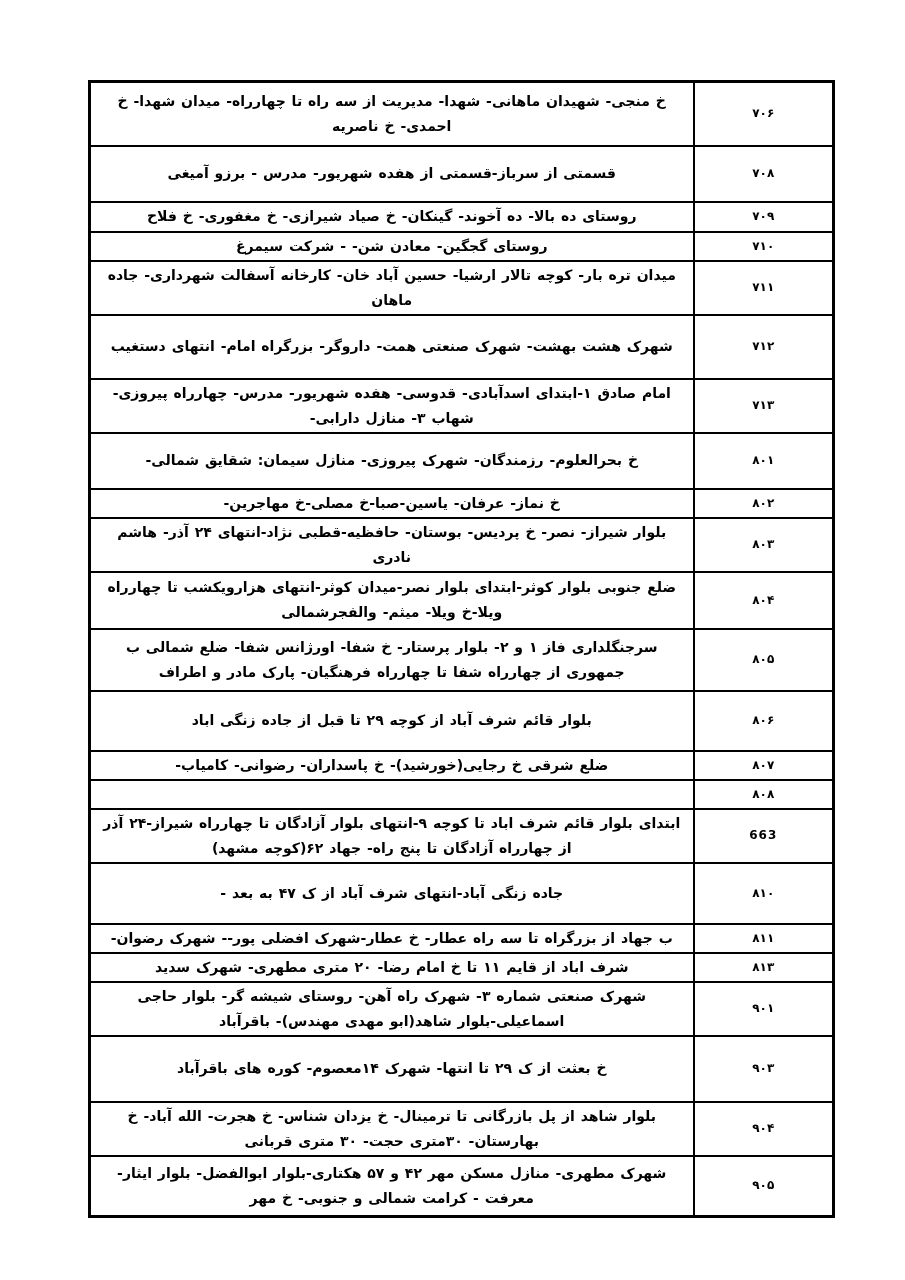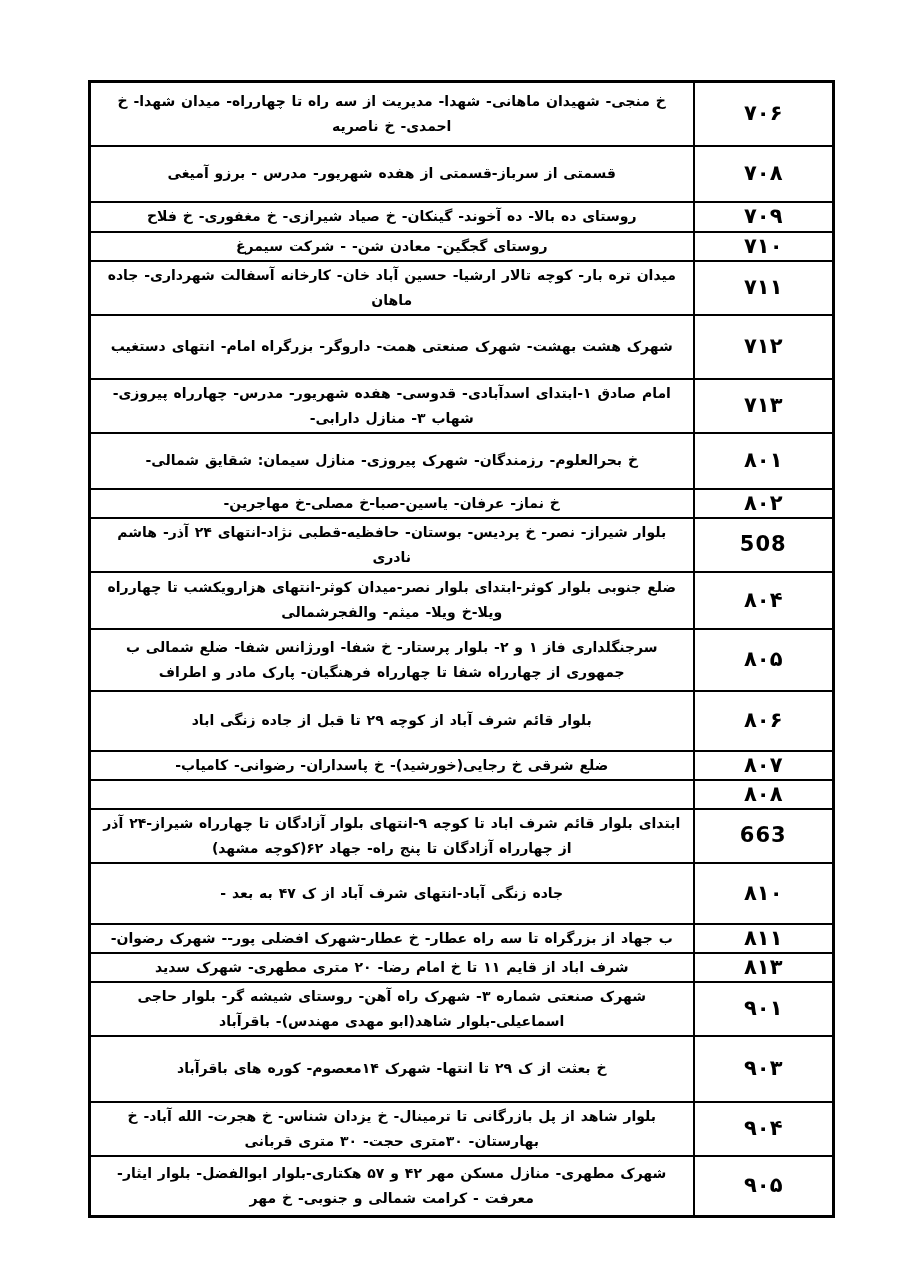--- a/index.html
+++ b/index.html
@@ -37,21 +37,21 @@
     color: #000000;
     font-weight: bold;
     text-align: center;
     vertical-align: middle;
     padding: 1px 8px;
     font-size: 14px;
     line-height: 25px;
     word-spacing: 1px;
   }
   td.code-cell {
-    font-size: 21px;
+    font-size: 12px;
     letter-spacing: 1px;
   }
   
   tr:nth-child(1)  td { height: 64px; }
   tr:nth-child(2)  td { height: 56px; }
   tr:nth-child(3)  td { height: 30px; }
   tr:nth-child(4)  td { height: 25px; margin-top: 39px; }
   tr:nth-child(5)  td { height: 25px; }
   tr:nth-child(6)  td { height: 64px; }
   tr:nth-child(7)  td { height: 32px; }
@@ -113,21 +113,21 @@
   </tr>
         <tr>
     <td class="code-cell">۸۰۱</td>
     <td class="areas-cell">خ بحرالعلوم- رزمندگان- شهرک پیروزی- منازل سیمان: شقایق شمالی-</td>
   </tr>
         <tr>
     <td class="code-cell">۸۰۲</td>
     <td class="areas-cell">خ نماز- عرفان- یاسین-صبا-خ مصلی-خ مهاجرین-</td>
   </tr>
         <tr>
-    <td class="code-cell">508</td>
+    <td class="code-cell">۸۰۳</td>
     <td class="areas-cell">بلوار شیراز- نصر- خ پردیس- بوستان- حافظیه-قطبی نژاد-انتهای ۲۴ آذر- هاشم نادری</td>
   </tr>
         <tr>
     <td class="code-cell">۸۰۴</td>
     <td class="areas-cell">ضلع جنوبی بلوار کوثر-ابتدای بلوار نصر-میدان کوثر-انتهای هزارویکشب تا چهارراه ویلا-خ ویلا- میثم- والفجرشمالی</td>
   </tr>
         <tr>
     <td class="code-cell">۸۰۵</td>
     <td class="areas-cell">سرجنگلداری فاز ۱ و ۲- بلوار پرستار- خ شفا- اورژانس شفا- ضلع شمالی ب جمهوری از چهارراه شفا تا چهارراه فرهنگیان- پارک مادر و اطراف</td>
   </tr>

